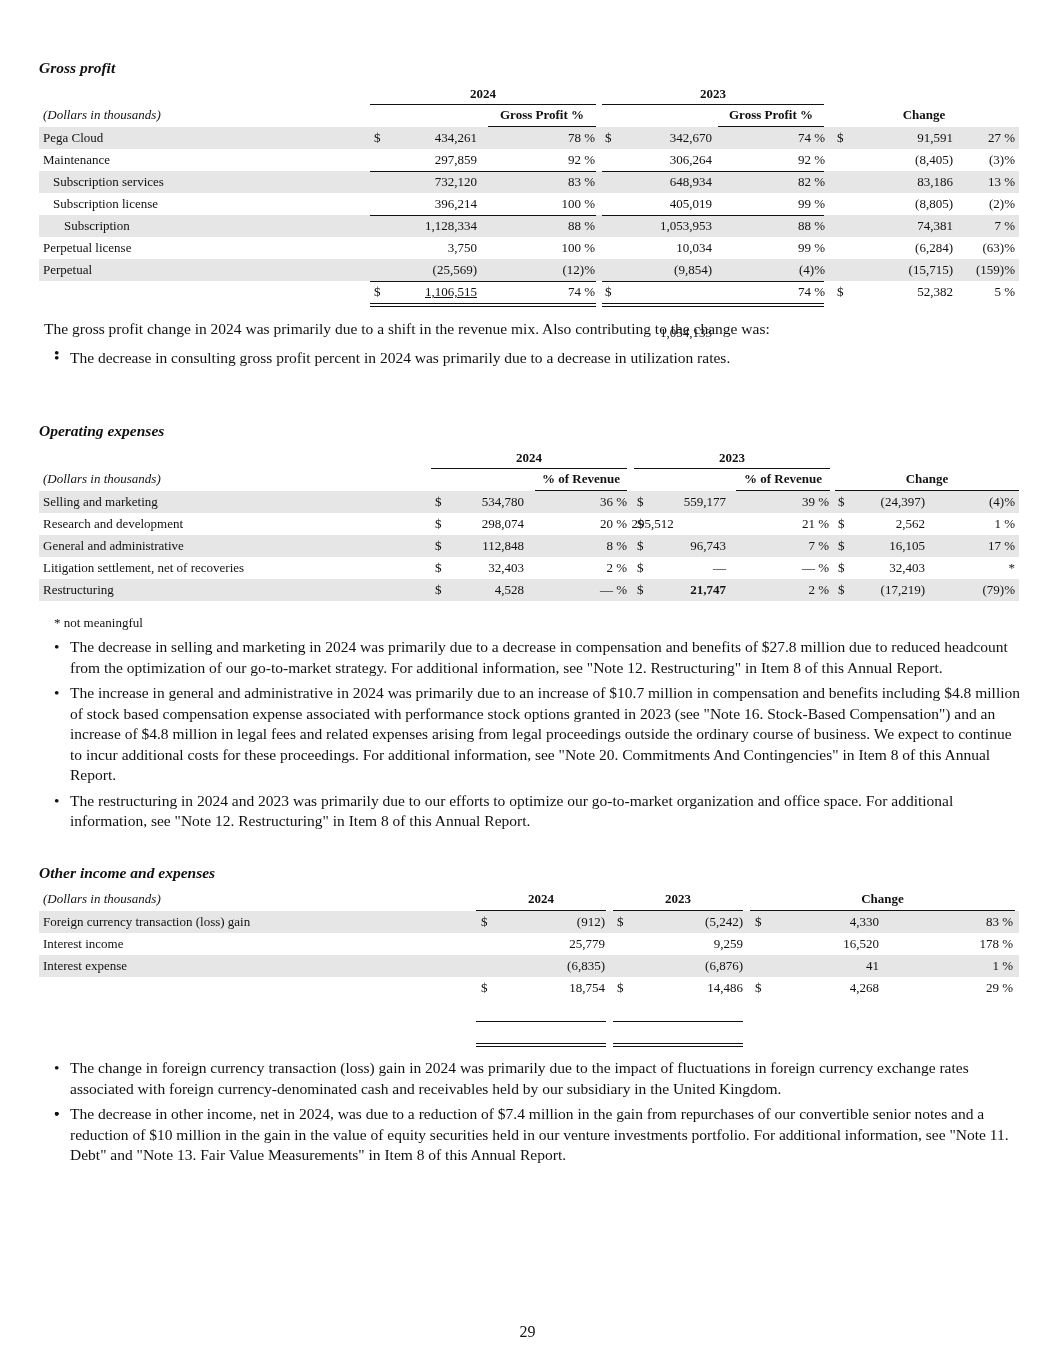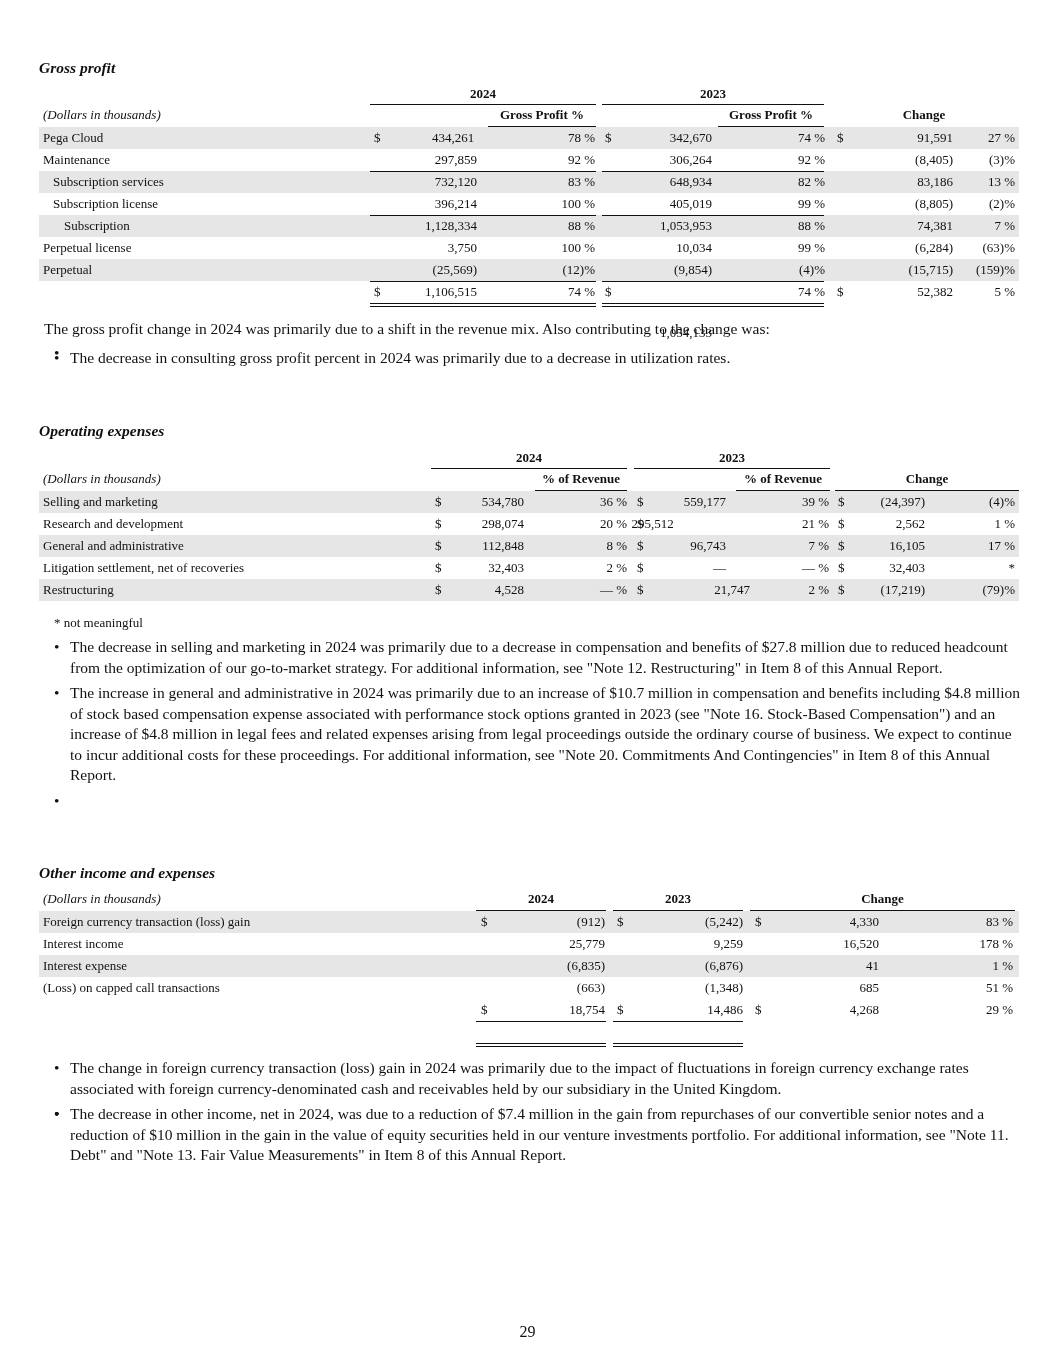--- a/index.html
+++ b/index.html
@@ -51,21 +51,21 @@
     <div class="cell hdr" style="left:449px; width:108px;">Gross Profit %</div>
     <div class="cell hdr" style="left:679px; width:106px;">Gross Profit %</div>
     <div class="cell hdr" style="left:795px; width:180px;">Change</div>
   </div>
   <div class="rule" style="left:449px; width:108px; top:42px;"></div>
   <div class="rule" style="left:679px; width:106px; top:42px;"></div>
   <div id="gp-body" style="position:absolute; left:0; top:43px; width:980px;">
       <div class="row shade">
         <div class="cell lbl" style="">Pega Cloud</div>
         <div class="cell " style="left:335px;">$</div>
-        <div class="cell r" style="left:370px; width:88px;text-align:center;">434,261</div>
+        <div class="cell r" style="left:350px; width:88px;">434,261</div>
         <div class="cell r" style="left:470px; width:86px;">78 %</div>
         <div class="cell " style="left:566px;">$</div>
         <div class="cell r" style="left:580px; width:93px;">342,670</div>
         <div class="cell r" style="left:700px; width:86px;">74 %</div>
         <div class="cell " style="left:798px;">$</div>
         <div class="cell r" style="left:830px; width:84px;">91,591</div>
         <div class="cell r" style="left:916px; width:60px;">27 %</div>
       </div>
       <div class="row">
         <div class="cell lbl" style="">Maintenance</div>
@@ -135,21 +135,21 @@
         <div class="cell " style="left:566px;"></div>
         <div class="cell r" style="left:580px; width:93px;">(9,854)</div>
         <div class="cell r" style="left:700px; width:86px;">(4)%</div>
         <div class="cell " style="left:798px;"></div>
         <div class="cell r" style="left:830px; width:84px;">(15,715)</div>
         <div class="cell r" style="left:916px; width:60px;">(159)%</div>
       </div>
       <div class="row" style="background: transparent;">
         <div class="cell lbl" style=""></div>
         <div class="cell " style="left:335px;">$</div>
-        <div class="cell r" style="left:350px; width:88px;">1,106,515</div>
+        <div class="cell r" style="left:350px; width:88px;text-decoration:underline;">1,106,515</div>
         <div class="cell r" style="left:470px; width:86px;">74 %</div>
         <div class="cell " style="left:566px;">$</div>
         <div class="cell r" style="left:580px; width:93px;margin-top:41px;">1,054,133</div>
         <div class="cell r" style="left:700px; width:86px;">74 %</div>
         <div class="cell " style="left:798px;">$</div>
         <div class="cell r" style="left:830px; width:84px;">52,382</div>
         <div class="cell r" style="left:916px; width:60px;">5 %</div>
       </div>
       <div class="rule" style="left:331px; width:226px; top:44px;"></div>
       <div class="rule" style="left:563px; width:222px; top:44px;"></div>
@@ -234,34 +234,34 @@
         <div class="cell " style="left:799px;">$</div>
         <div class="cell r" style="left:810px; width:76px;">32,403</div>
         <div class="cell r" style="left:900px; width:76px;">*</div>
       </div>
       <div class="row shade">
         <div class="cell lbl" style="">Restructuring</div>
         <div class="cell " style="left:396px;">$</div>
         <div class="cell r" style="left:410px; width:75px;">4,528</div>
         <div class="cell r" style="left:500px; width:88px;">— %</div>
         <div class="cell " style="left:598px;">$</div>
-        <div class="cell r" style="left:636px; width:75px;">21,747</div>
+        <div class="cell r" style="left:612px; width:75px;font-weight:bold;">21,747</div>
         <div class="cell r" style="left:700px; width:90px;">2 %</div>
         <div class="cell " style="left:799px;">$</div>
         <div class="cell r" style="left:810px; width:76px;">(17,219)</div>
         <div class="cell r" style="left:900px; width:76px;">(79)%</div>
       </div>
     </div>
 </div>
 
 <div class="note" style="top:615px;">* not meaningful</div>
 <ul class="bullets" id="op-bullets" style="top:637px;">
     <li><span class="dot">•</span><span>The decrease in selling and marketing in 2024 was primarily due to a decrease in compensation and benefits of $27.8 million due to reduced headcount from the optimization of our go-to-market strategy. For additional information, see "Note 12. Restructuring" in Item 8 of this Annual Report.</span></li>
     <li><span class="dot">•</span><span>The increase in general and administrative in 2024 was primarily due to an increase of $10.7 million in compensation and benefits including $4.8 million of stock based compensation expense associated with performance stock options granted in 2023 (see "Note 16. Stock-Based Compensation") and an increase of $4.8 million in legal fees and related expenses arising from legal proceedings outside the ordinary course of business. We expect to continue to incur additional costs for these proceedings. For additional information, see "Note 20. Commitments And Contingencies" in Item 8 of this Annual Report.</span></li>
-    <li><span class="dot">•</span></li>
+    <li><span class="dot">•</span><span>The restructuring in 2024 and 2023 was primarily due to our efforts to optimize our go-to-market organization and office space. For additional information, see "Note 12. Restructuring" in Item 8 of this Annual Report.</span></li>
   </ul>
 
 <div class="section-title" style="top:864px">Other income and expenses</div>
 
 <div class="tbl" id="oi-table" style="top:889px; height:155px;">
   <div class="row" style="height:20px; line-height:20px;">
     <div class="cell lbl hdr-italic" style="height:20px;">(Dollars in thousands)</div>
     <div class="cell hdr" style="left:437px; width:130px; height:20px;">2024</div>
     <div class="cell hdr" style="left:574px; width:130px; height:20px;">2023</div>
     <div class="cell hdr" style="left:711px; width:265px; height:20px;">Change</div>
@@ -294,30 +294,20 @@
         <div class="cell lbl" style="">Interest expense</div>
         <div class="cell " style="left:442px;"></div>
         <div class="cell r" style="left:470px; width:96px;">(6,835)</div>
         <div class="cell " style="left:578px;"></div>
         <div class="cell r" style="left:610px; width:94px;">(6,876)</div>
         <div class="cell " style="left:716px;"></div>
         <div class="cell r" style="left:760px; width:80px;">41</div>
         <div class="cell r" style="left:900px; width:74px;">1 %</div>
       </div>
       <div class="row">
-        <div class="cell lbl" style="">(Loss) on capped call transactions</div>
-        <div class="cell " style="left:442px;"></div>
-        <div class="cell r" style="left:470px; width:96px;">(663)</div>
-        <div class="cell " style="left:578px;"></div>
-        <div class="cell r" style="left:610px; width:94px;">(1,348)</div>
-        <div class="cell " style="left:716px;"></div>
-        <div class="cell r" style="left:760px; width:80px;">685</div>
-        <div class="cell r" style="left:900px; width:74px;">51 %</div>
-      </div>
-      <div class="row">
         <div class="cell lbl" style=""></div>
         <div class="cell " style="left:442px;">$</div>
         <div class="cell r" style="left:470px; width:96px;">18,754</div>
         <div class="cell " style="left:578px;">$</div>
         <div class="cell r" style="left:610px; width:94px;">14,486</div>
         <div class="cell " style="left:716px;">$</div>
         <div class="cell r" style="left:760px; width:80px;">4,268</div>
         <div class="cell r" style="left:900px; width:74px;">29 %</div>
       </div>
       <div class="rule" style="left:437px; width:130px; top:110px;"></div>

